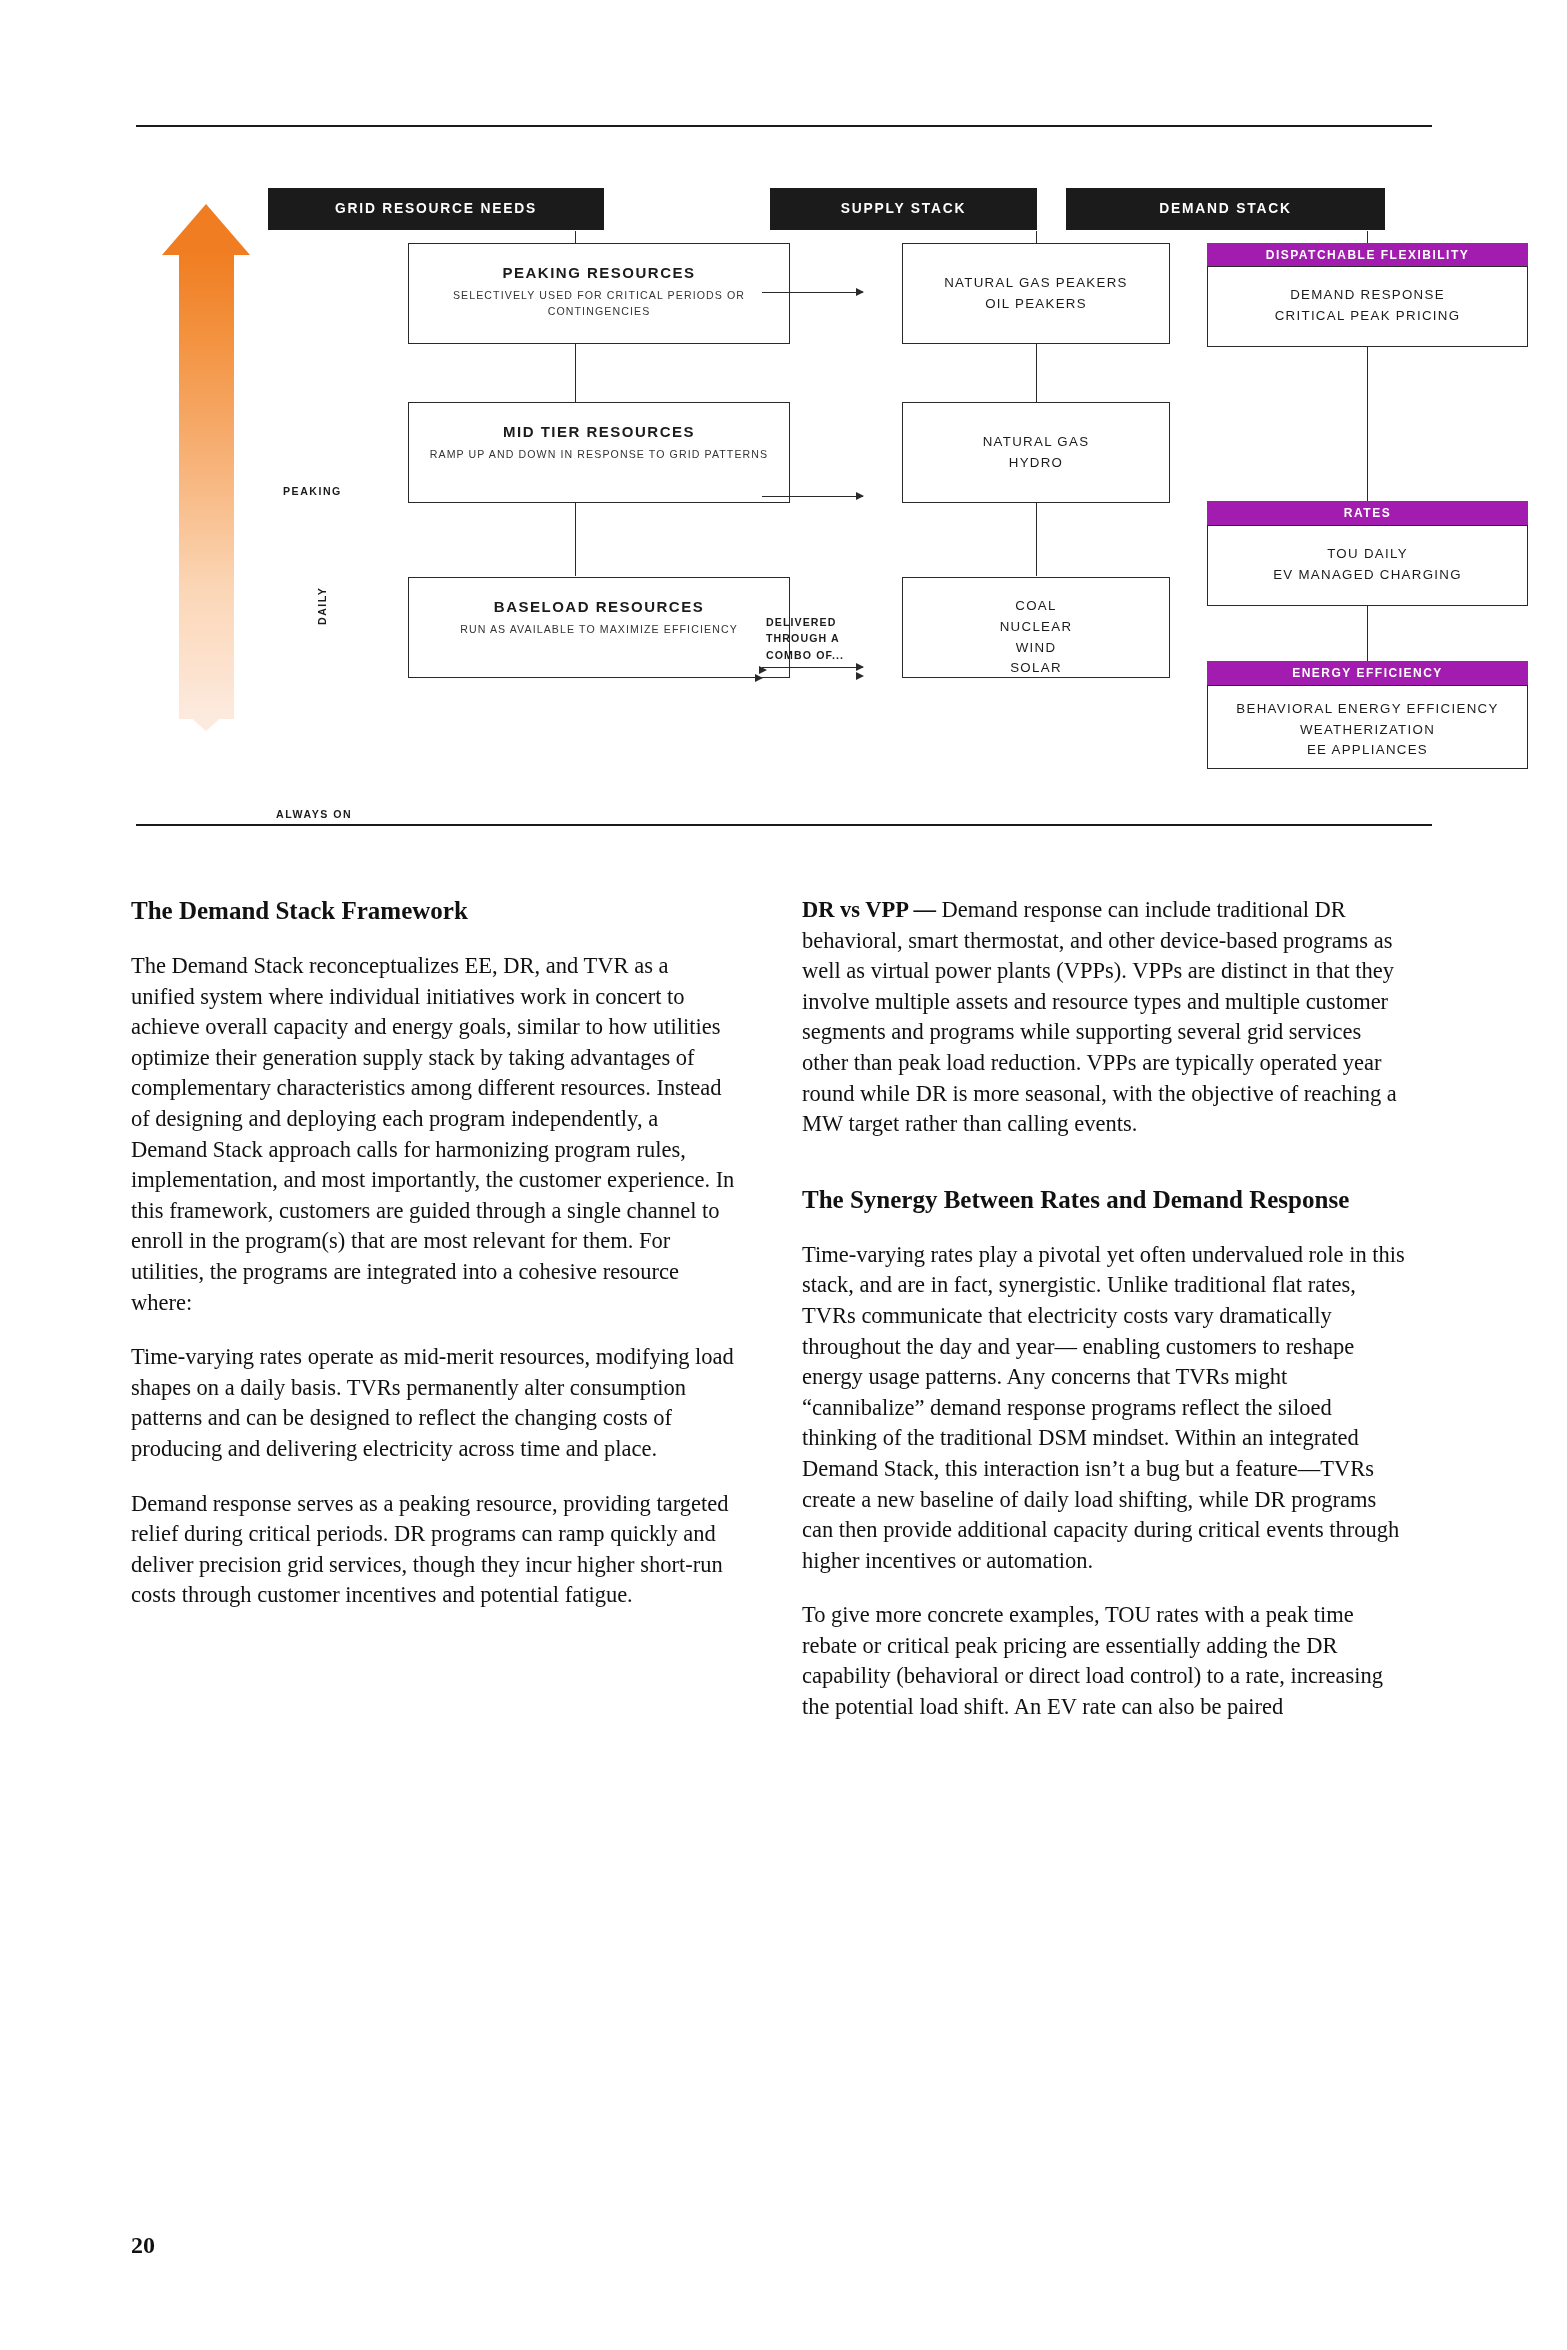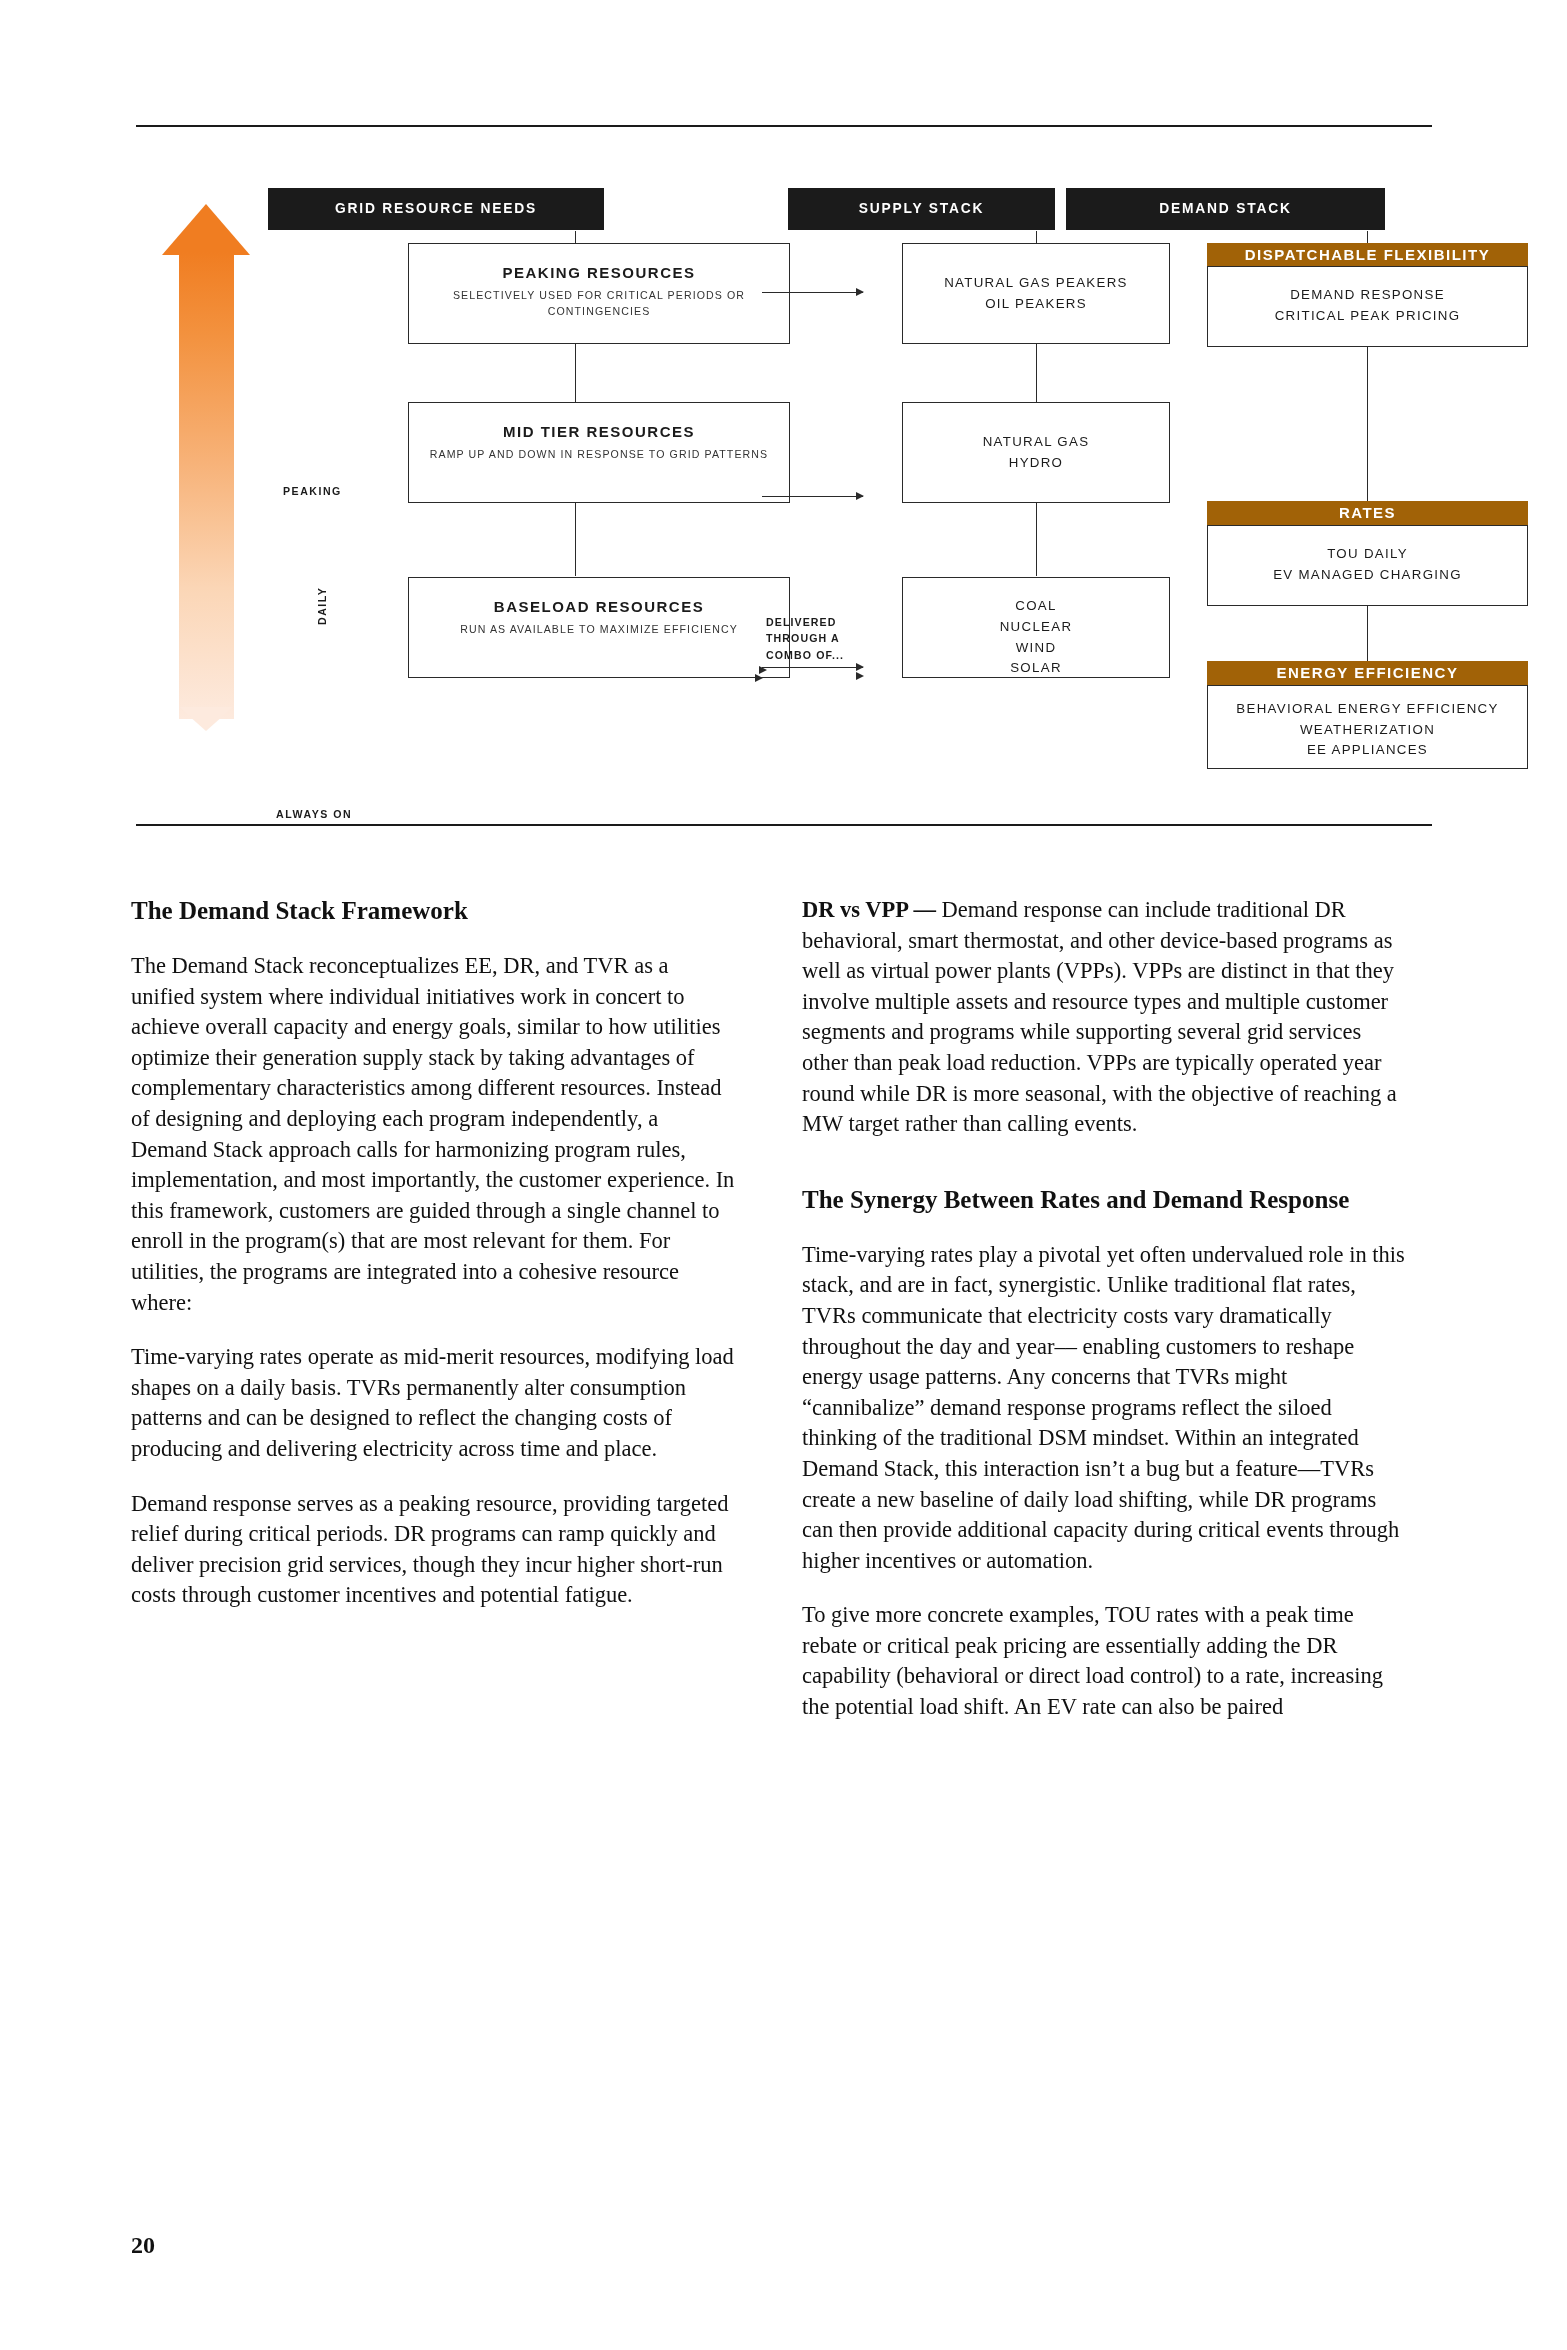--- a/index.html
+++ b/index.html
@@ -47,21 +47,21 @@
     color: #ffffff;
     font-family: "Liberation Sans", sans-serif;
     font-size: 13.8px;
     letter-spacing: 1.8px;
     font-weight: 600;
     text-align: center;
     line-height: 42px;
     height: 42px;
   }
   .hdr-grid { left: 132px; top: 41px; width: 336px; }
-  .hdr-supply { left: 652px; top: 41px; width: 267px; }
+  .hdr-supply { left: 634px; top: 41px; width: 267px; }
   .hdr-demand { left: 930px; top: 41px; width: 319px; }
 
   .box {
     position: absolute;
     border: 1.4px solid #2a2a2a;
     background: #ffffff;
     box-sizing: border-box;
     text-align: center;
     font-family: "Liberation Sans", sans-serif;
   }
@@ -96,24 +96,24 @@
   .sb1 { top: 96px; height: 101px; padding-top: 29px; }
   .sb2 { top: 255px; height: 101px; padding-top: 29px; }
   .sb3 { top: 430px; height: 101px; padding-top: 18.4px; }
 
   
   .dsub {
     position: absolute;
     left: 1071px;
     width: 321px;
     height: 24px;
-    background: #a16207;
+    background: #a21caf;
     color: #ffffff;
     font-family: "Liberation Sans", sans-serif;
-    font-size: 15px;
+    font-size: 12px;
     letter-spacing: 1.5px;
     line-height: 24px;
     text-align: center;
     font-weight: 600;
   }
   .dsub1 { top: 96px; }
   .dsub2 { top: 354px; }
   .dsub3 { top: 514px; }
   .db { left: 1071px; width: 321px; }
   .db1 { top: 119px; height: 81px; padding-top: 18.4px; }

